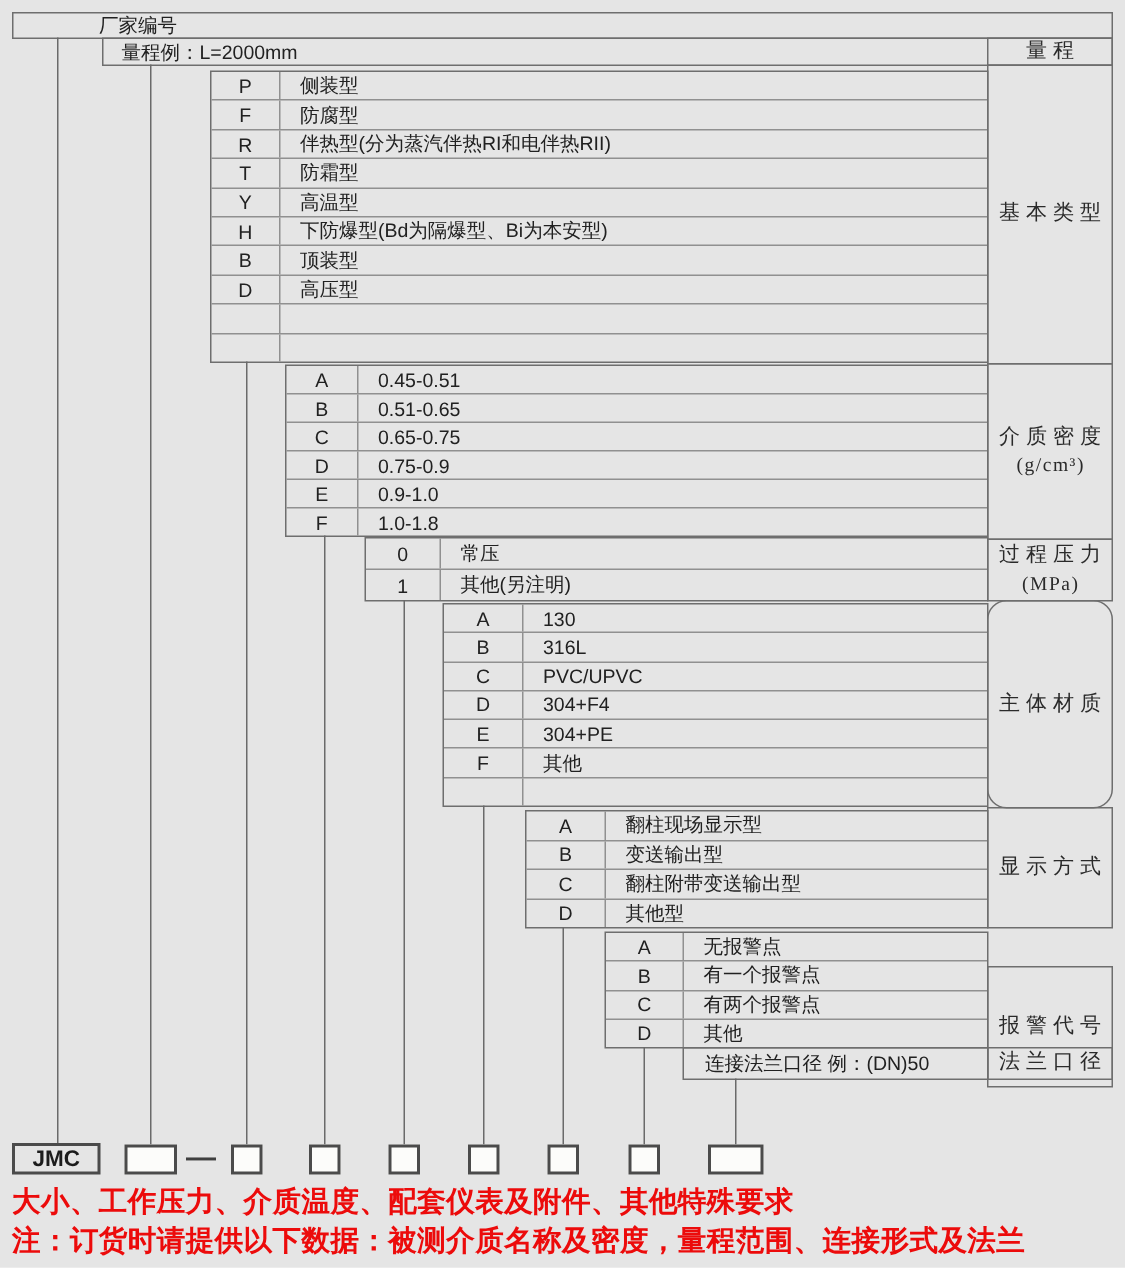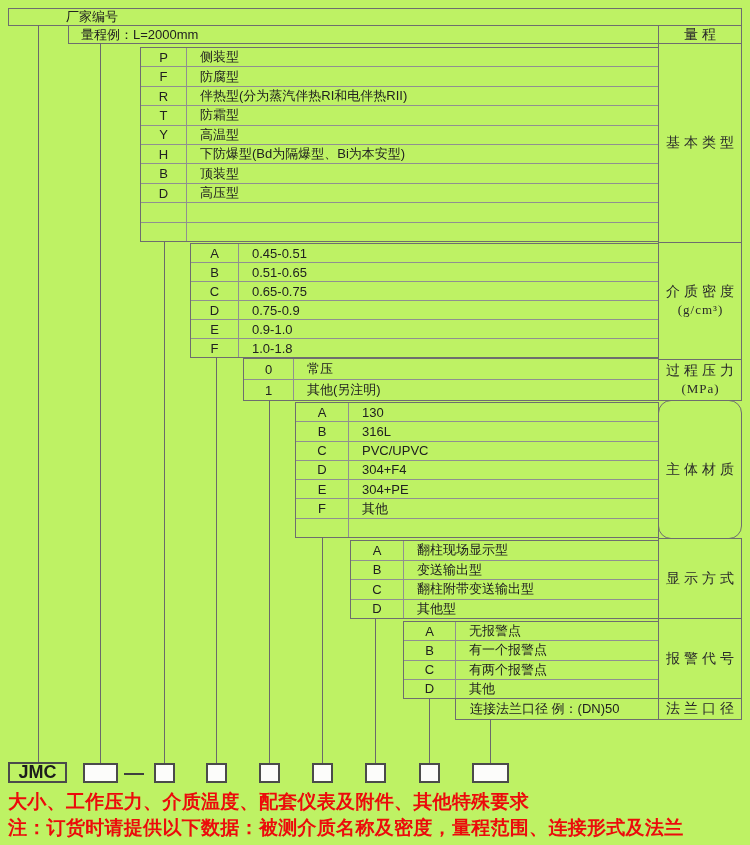--- a/index.html
+++ b/index.html
@@ -1,18 +1,18 @@
 <!DOCTYPE html>
 <html><head>
 <meta charset="utf-8">
 <style>
   * { box-sizing: border-box; }
   html,body { margin:0; padding:0; }
   body { font-family:"Liberation Sans","DejaVu Sans",sans-serif; background:#ffffff; }
-  .canvas { position:relative; width:750px; height:845px; background:#bef264; color:#212121; overflow:hidden; }
+  .canvas { position:relative; width:750px; height:845px; background:#e5e5e5; color:#212121; overflow:hidden; }
 
   .hbox { position:absolute; border:1px solid #6e6e6e; font-size:13px; display:flex; align-items:center; }
 
   .section { position:absolute; border:1px solid #6e6e6e; display:flex; flex-direction:column; }
   .section .row { flex:1; display:flex; border-top:1px solid #909090; min-height:0; }
   .section .row:first-child { border-top:none; }
   .section .code { border-right:1px solid #909090; display:flex; align-items:center; justify-content:center;
                    font-size:13px; flex:none; }
   .section .desc { flex:1; display:flex; align-items:center; padding-left:13px; font-size:13px; white-space:nowrap; }
   .section.flange .desc { padding-left:14px; }
@@ -21,21 +21,21 @@
                 justify-content:center; align-items:center;
                 font-family:"Liberation Serif","DejaVu Serif",serif; }
   .lab-line { font-size:14px; letter-spacing:4px; text-indent:4px; line-height:18px; color:#2a2a2a; }
   .lab-unit { font-size:13px; letter-spacing:1px; text-indent:1px; }
 
   .vline { position:absolute; width:1px; background:#6a6a6a; }
 
   .bbox { position:absolute; top:763px; height:20px; border:2px solid #4b4b4b; background:#fcfcfa; }
   .jmc  { position:absolute; left:8px; top:762px; width:59px; height:21px; border:2px solid #4b4b4b;
           display:flex; align-items:center; justify-content:center;
-          font-size:18px; font-weight:700; color:#1c1c1c; }
+          font-size:15px; font-weight:700; color:#1c1c1c; }
   .dash { position:absolute; left:118px; top:762px; width:32px; height:21px; text-align:center;
           line-height:20px; font-size:20px; font-weight:700; color:#3f3f3f; }
 
   .note { position:absolute; left:8px; top:789px; width:740px; color:#ec0b0b;
           font-size:19px; line-height:25.5px; font-weight:700; letter-spacing:0.3px; white-space:nowrap; }
 </style>
 </head>
 <body>
 
 <div class="canvas" id="canvas">
@@ -239,18 +239,18 @@
       </div>
       <div class="row">
         <div class="code" style="width: 52px;">C</div>
         <div class="desc">有两个报警点</div>
       </div>
       <div class="row">
         <div class="code" style="width: 52px;">D</div>
         <div class="desc">其他</div>
       </div>
     </div>
-    <div class="label-cell" style="left: 658px; top: 618px; width: 84px; height: 81px;">
+    <div class="label-cell" style="left: 658px; top: 644px; width: 84px; height: 81px;">
       <div class="lab-line">报警代号</div>
     </div>
     <div class="vline" style="left: 429px; top: 698px; height: 65px;"></div>
     <div class="bbox" style="left: 419px; width: 21px;"></div>
   </div>
 
 </body></html>

